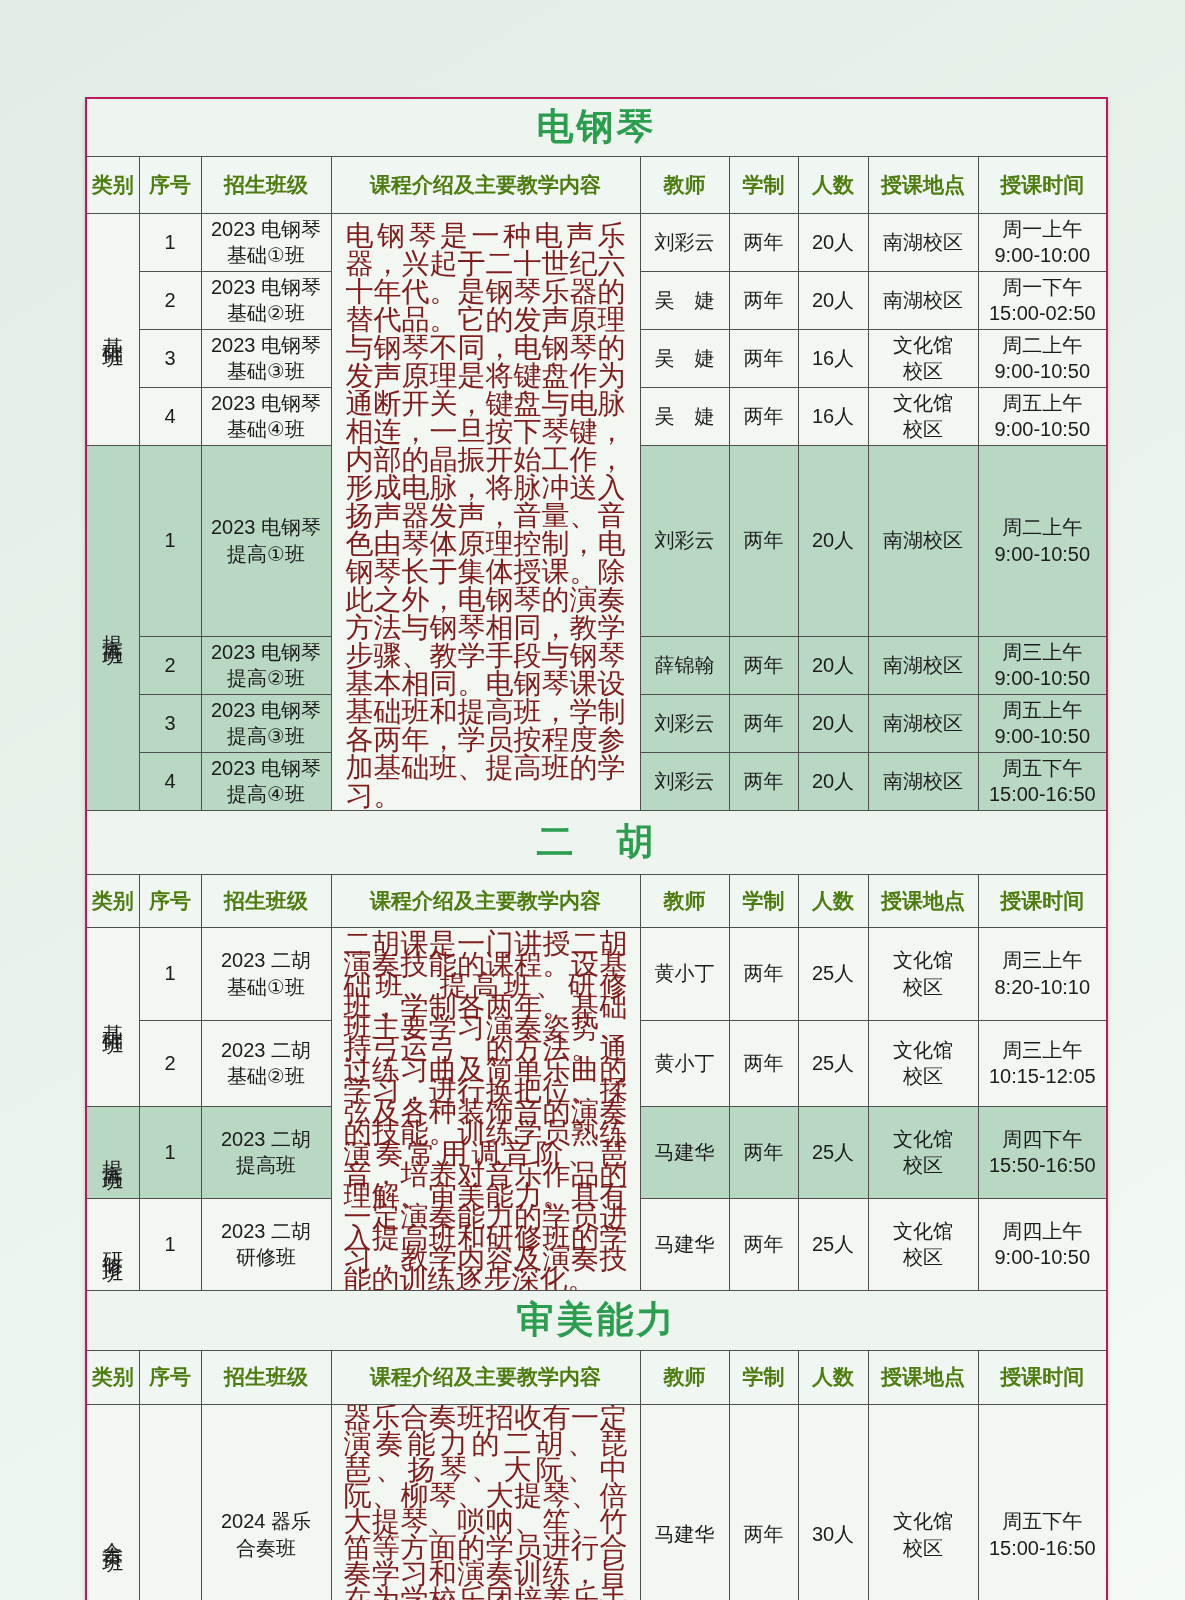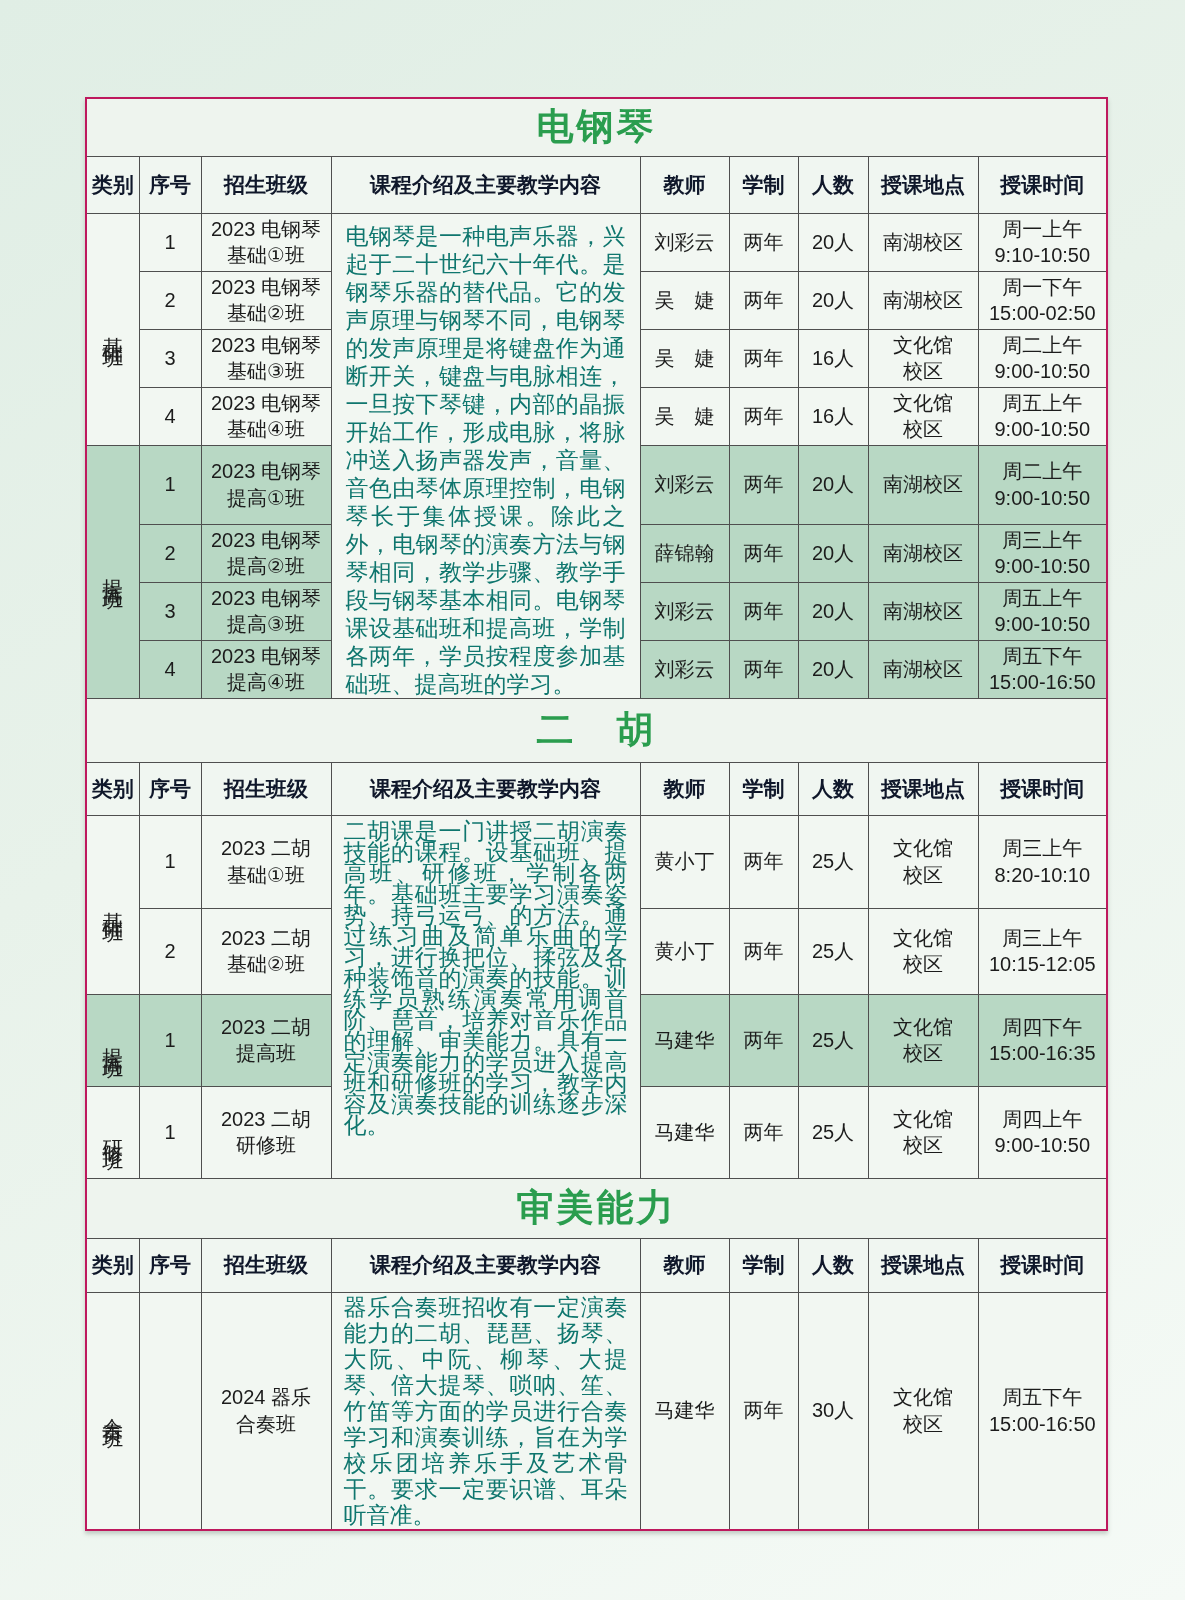--- a/index.html
+++ b/index.html
@@ -24,21 +24,21 @@
     border:1px solid #4f4f4f;
     text-align:center;
     vertical-align:middle;
     padding:0;
     overflow:hidden;
   }
   th {
     font-size:21px;
     font-weight:bold;
     background:#f0f6f1;
-    color:#0f172a;
+    color:#4d7c0f;
   }
   td.sec-title {
     font-size:37px;
     font-weight:bold;
     color:#2a9d4e;
     background:#eef4ee;
     letter-spacing:3px;
   }
   td.cat span {
     display:inline-block;
@@ -51,22 +51,22 @@
   }
   td.no, td.tch, td.trm, td.sz { font-size:20px; }
   td.cls, td.loc, td.tm {
     font-size:20px;
     white-space:pre-line;
     line-height:1.32;
   }
   td.desc {
     text-align:justify;
     white-space:pre-line;
-    font-size:23px;
-    color:#0f766e;
+    font-size:28px;
+    color:#7f1d1d;
   }
   td.desc-a { line-height:28px; padding:8px 14px 0 14px; vertical-align:top; }
   td.desc-b { line-height:21px; padding:5px 12px 0 12px; vertical-align:top; }
   td.desc-c { line-height:26px; padding:0 12px; vertical-align:middle; }
   .hl { background:#b8d8c4; }
   
   tr.h-t1 { height:58px; }
   tr.h-t2 { height:64px;font-family:Liberation Mono, monospace; }
   tr.h-t3 { height:60px; }
   tr.h-hd  { height:57px; }
@@ -116,21 +116,21 @@
     <td class="cat" rowspan="4"><span>基础班</span></td>
     <td class="no">1</td>
     <td class="cls">2023 电钢琴
 基础①班</td>
     <td class="desc desc-a" rowspan="8">电钢琴是一种电声乐器，兴起于二十世纪六十年代。是钢琴乐器的替代品。它的发声原理与钢琴不同，电钢琴的发声原理是将键盘作为通断开关，键盘与电脉相连，一旦按下琴键，内部的晶振开始工作，形成电脉，将脉冲送入扬声器发声，音量、音色由琴体原理控制，电钢琴长于集体授课。除此之外，电钢琴的演奏方法与钢琴相同，教学步骤、教学手段与钢琴基本相同。电钢琴课设基础班和提高班，学制各两年，学员按程度参加基础班、提高班的学习。</td>
     <td class="tch">刘彩云</td>
     <td class="trm">两年</td>
     <td class="sz">20人</td>
     <td class="loc">南湖校区</td>
     <td class="tm">周一上午
-9:10-10:50</td>
+9:00-10:00</td>
   </tr>
   <tr class="r-s1">
     <td class="no">2</td>
     <td class="cls">2023 电钢琴
 基础②班</td>
     <td class="tch">吴　婕</td>
     <td class="trm">两年</td>
     <td class="sz">20人</td>
     <td class="loc">南湖校区</td>
     <td class="tm">周一下午
@@ -251,21 +251,21 @@
     <td class="cat hl"><span>提高班</span></td>
     <td class="no hl">1</td>
     <td class="cls hl">2023 二胡
 提高班</td>
     <td class="tch hl">马建华</td>
     <td class="trm hl">两年</td>
     <td class="sz hl">25人</td>
     <td class="loc hl">文化馆
 校区</td>
     <td class="tm hl">周四下午
-15:00-16:35</td>
+15:50-16:50</td>
   </tr>
   <tr class="r-e4">
     <td class="cat"><span>研修班</span></td>
     <td class="no">1</td>
     <td class="cls">2023 二胡
 研修班</td>
     <td class="tch">马建华</td>
     <td class="trm">两年</td>
     <td class="sz">25人</td>
     <td class="loc">文化馆

